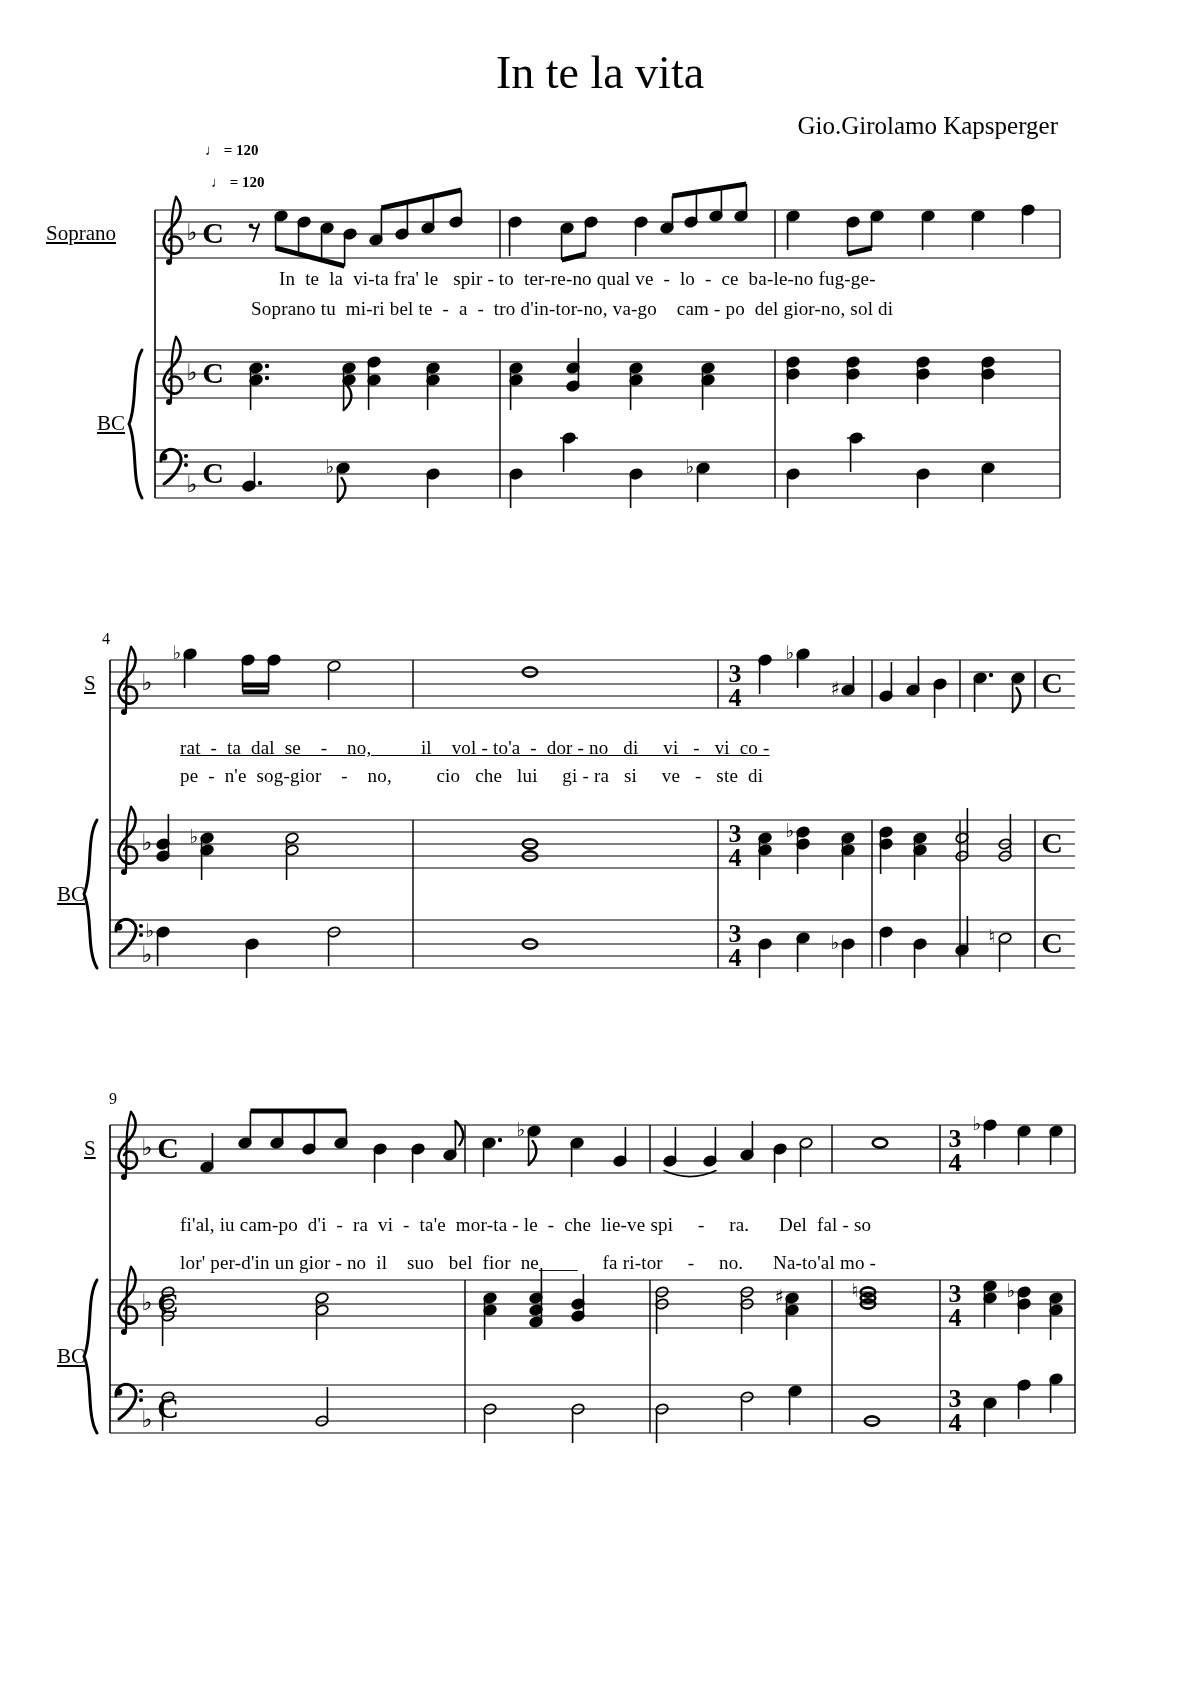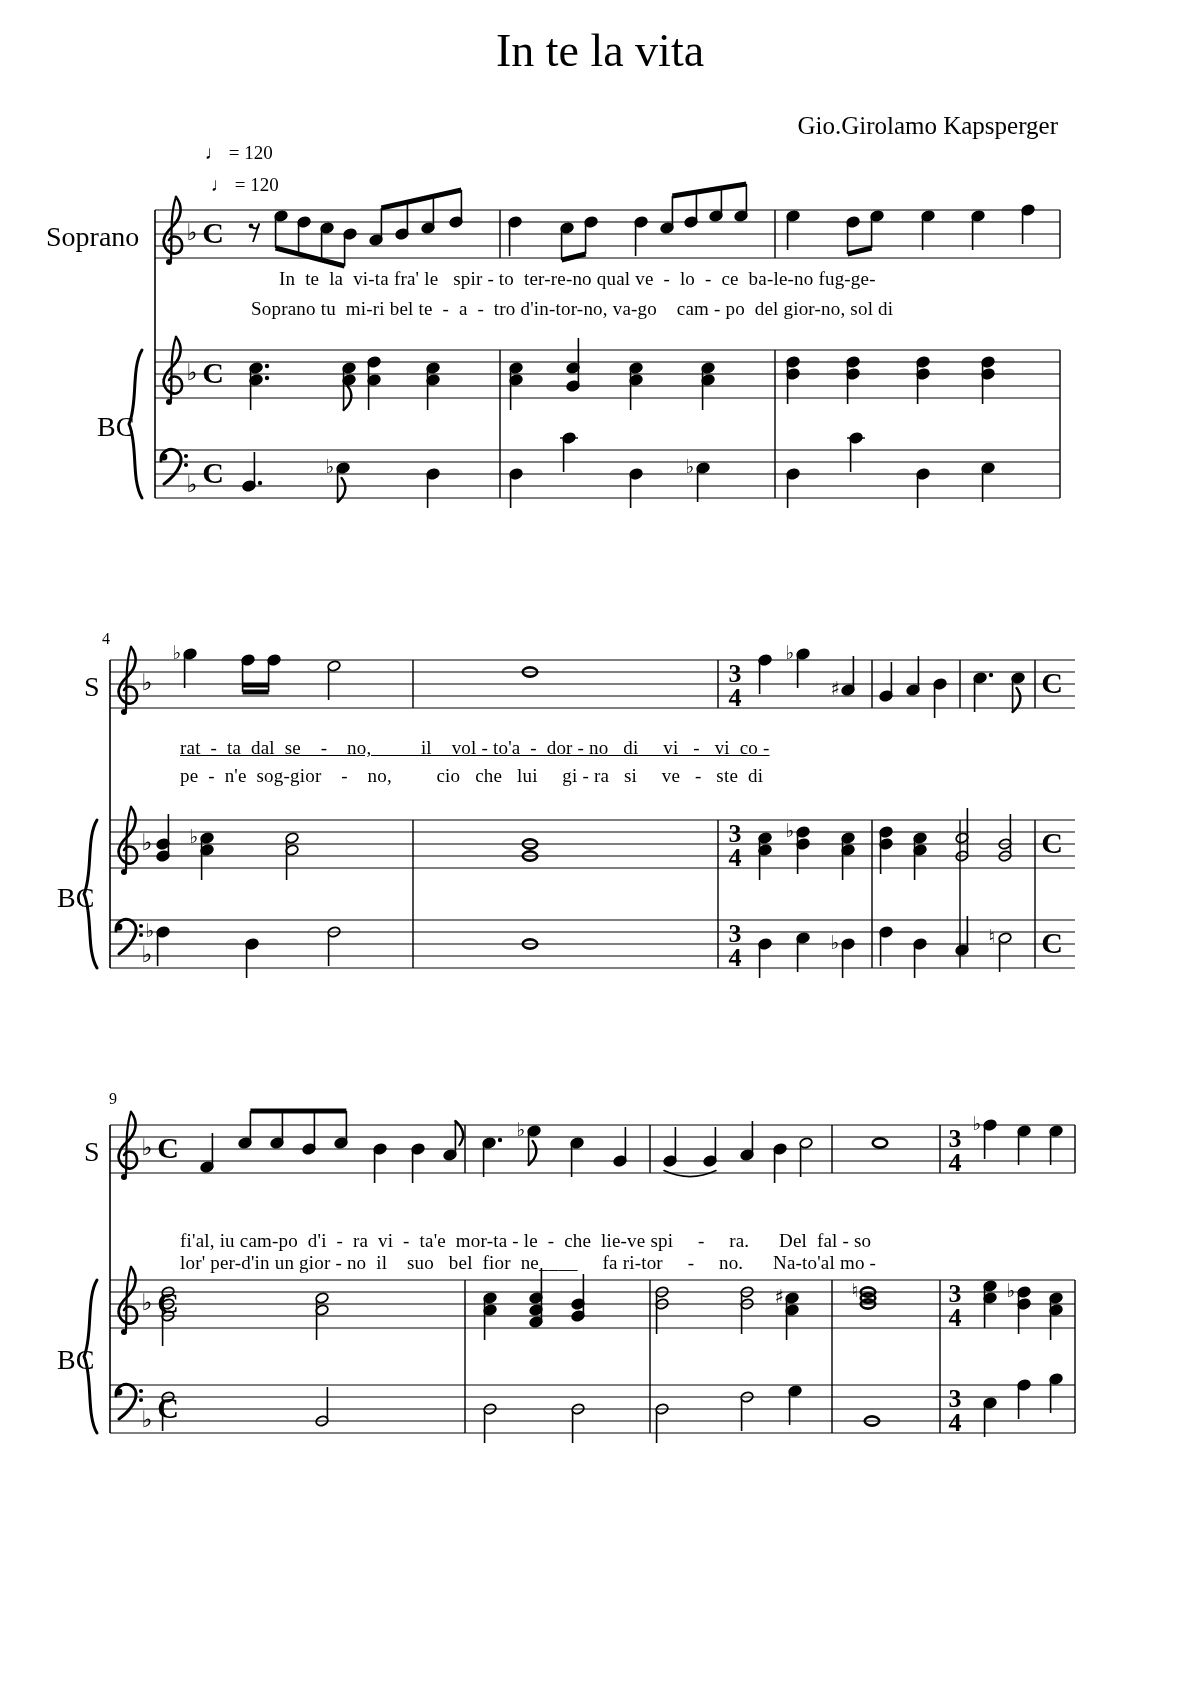--- a/index.html
+++ b/index.html
@@ -1,41 +1,41 @@
 <!DOCTYPE html>
 <html><head>
 <meta charset="utf-8">
 <style>
   html,body{margin:0;padding:0;background:#fff;}
   .page{position:relative;width:1200px;height:1697px;background:#ffffff;color:#000;
         font-family:"Liberation Serif","DejaVu Serif",serif;overflow:hidden;}
   #score{position:absolute;left:0;top:0;}
   .abs{position:absolute;white-space:pre;}
-  .title{left:0;right:0;text-align:center;top:24px;font-size:46px;}
+  .title{left:0;right:0;text-align:center;top:46px;font-size:46px;}
   .composer{top:112px;right:142px;font-size:25px;}
-  .tempo{font-weight:normal;font-size:19px;font-family:"Liberation Serif","DejaVu Sans",serif;}
+  .tempo{font-weight:bold;font-size:15px;font-family:"Liberation Serif","DejaVu Sans",serif;}
   .tempo1{left:205px;top:142px;}
   .tempo2{left:211px;top:174px;}
-  .stafflabel{font-size:28px;}
+  .stafflabel{font-size:21px;text-decoration:underline;}
   .lbl-sop{left:46px;top:221px;}
   .lbl-bc1{left:97px;top:411px;}
   .lbl-s2{left:84px;top:671px;}
   .lbl-bc2{left:57px;top:882px;}
   .lbl-s3{left:84px;top:1136px;}
   .lbl-bc3{left:57px;top:1344px;}
   .mnum{font-size:16px;}
   .mnum4{left:102px;top:630px;}
   .mnum9{left:109px;top:1090px;}
   .lyric{font-size:19px;letter-spacing:0.2px;}
   .ly-s1a{left:263px;top:268px;margin-left:16px;}
   .ly-s1b{left:251px;top:298px;}
   .ly-s2a{left:180px;top:737px;text-decoration:underline;}
   .ly-s2b{left:180px;top:765px;}
   .ly-s3a{left:180px;top:1252px;}
-  .ly-s3b{left:180px;top:1214px;margin-top:16px;}
+  .ly-s3b{left:180px;top:1214px;}
 </style>
 </head>
 <body>
 
 <div class="page">
   <svg id="score" width="1200" height="1697">
       <line x1="155" y1="210" x2="155" y2="498" stroke="#000000" stroke-width="1.6"></line>
       <path d="M 142 350 C 131 368 138 404 129 424
        C 138 444 131 480 142 498" stroke="#000000" stroke-width="3" fill="none" stroke-linecap="round"></path>
       <line x1="155" y1="210" x2="1060" y2="210" stroke="#000000" stroke-width="1.1"></line>

